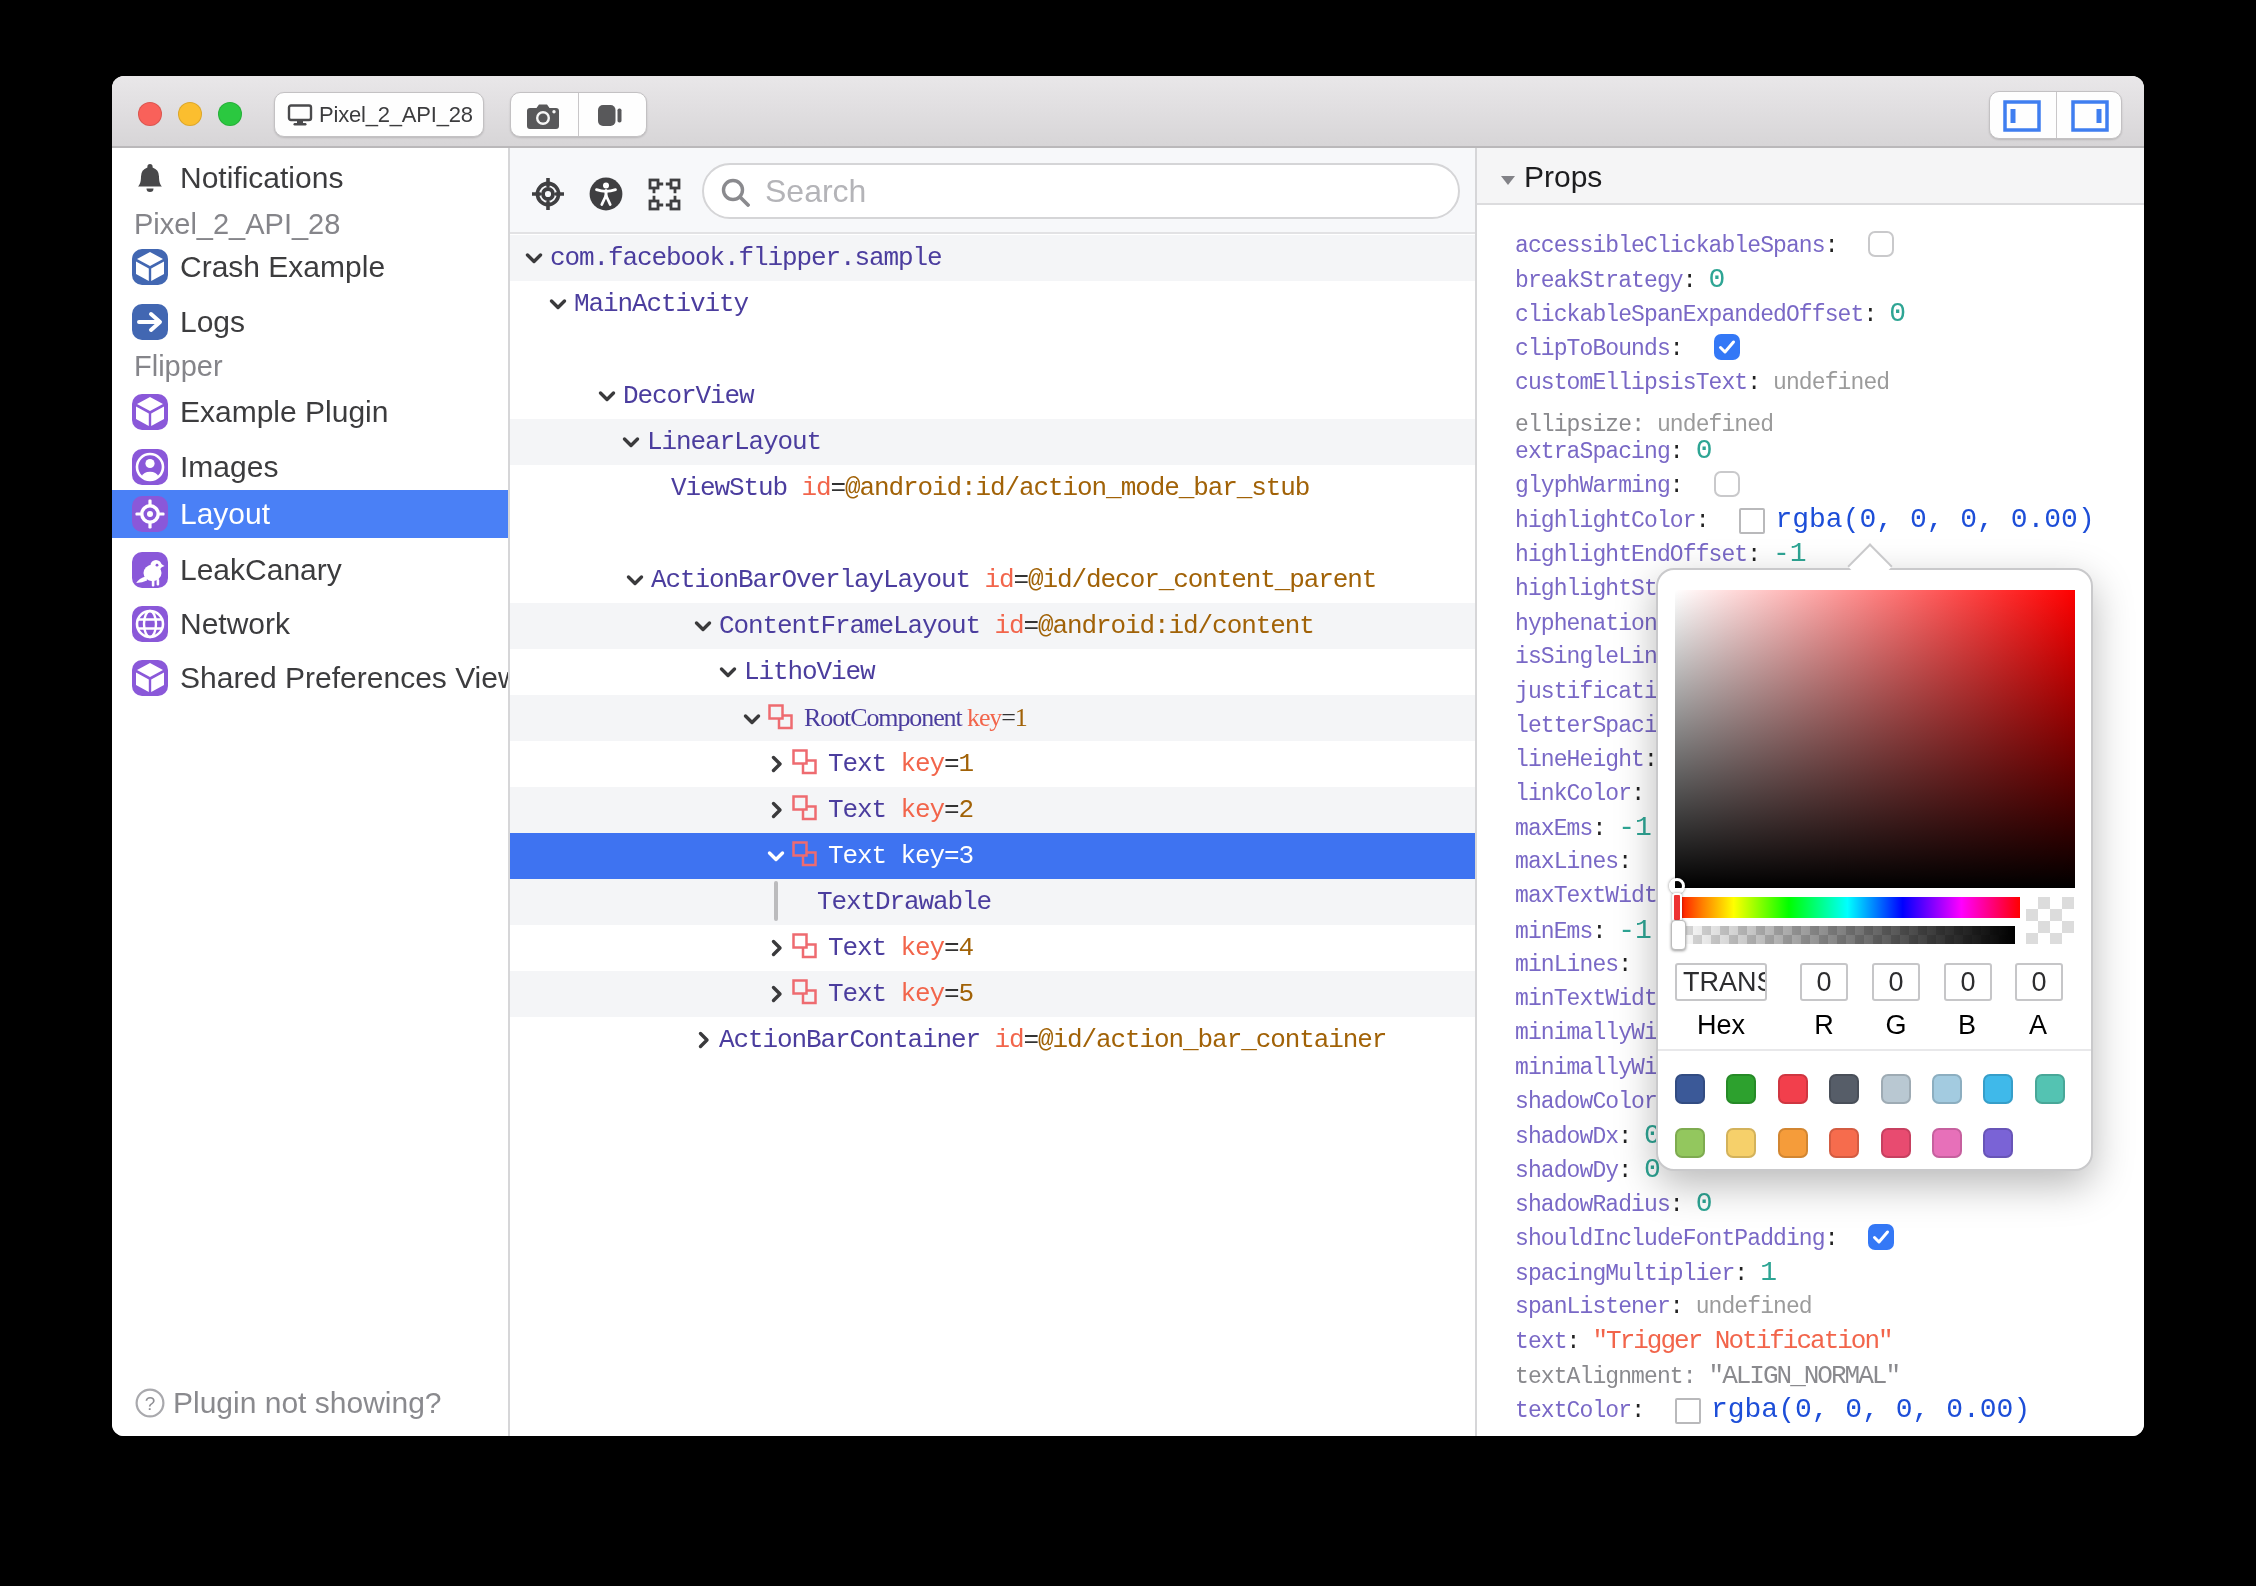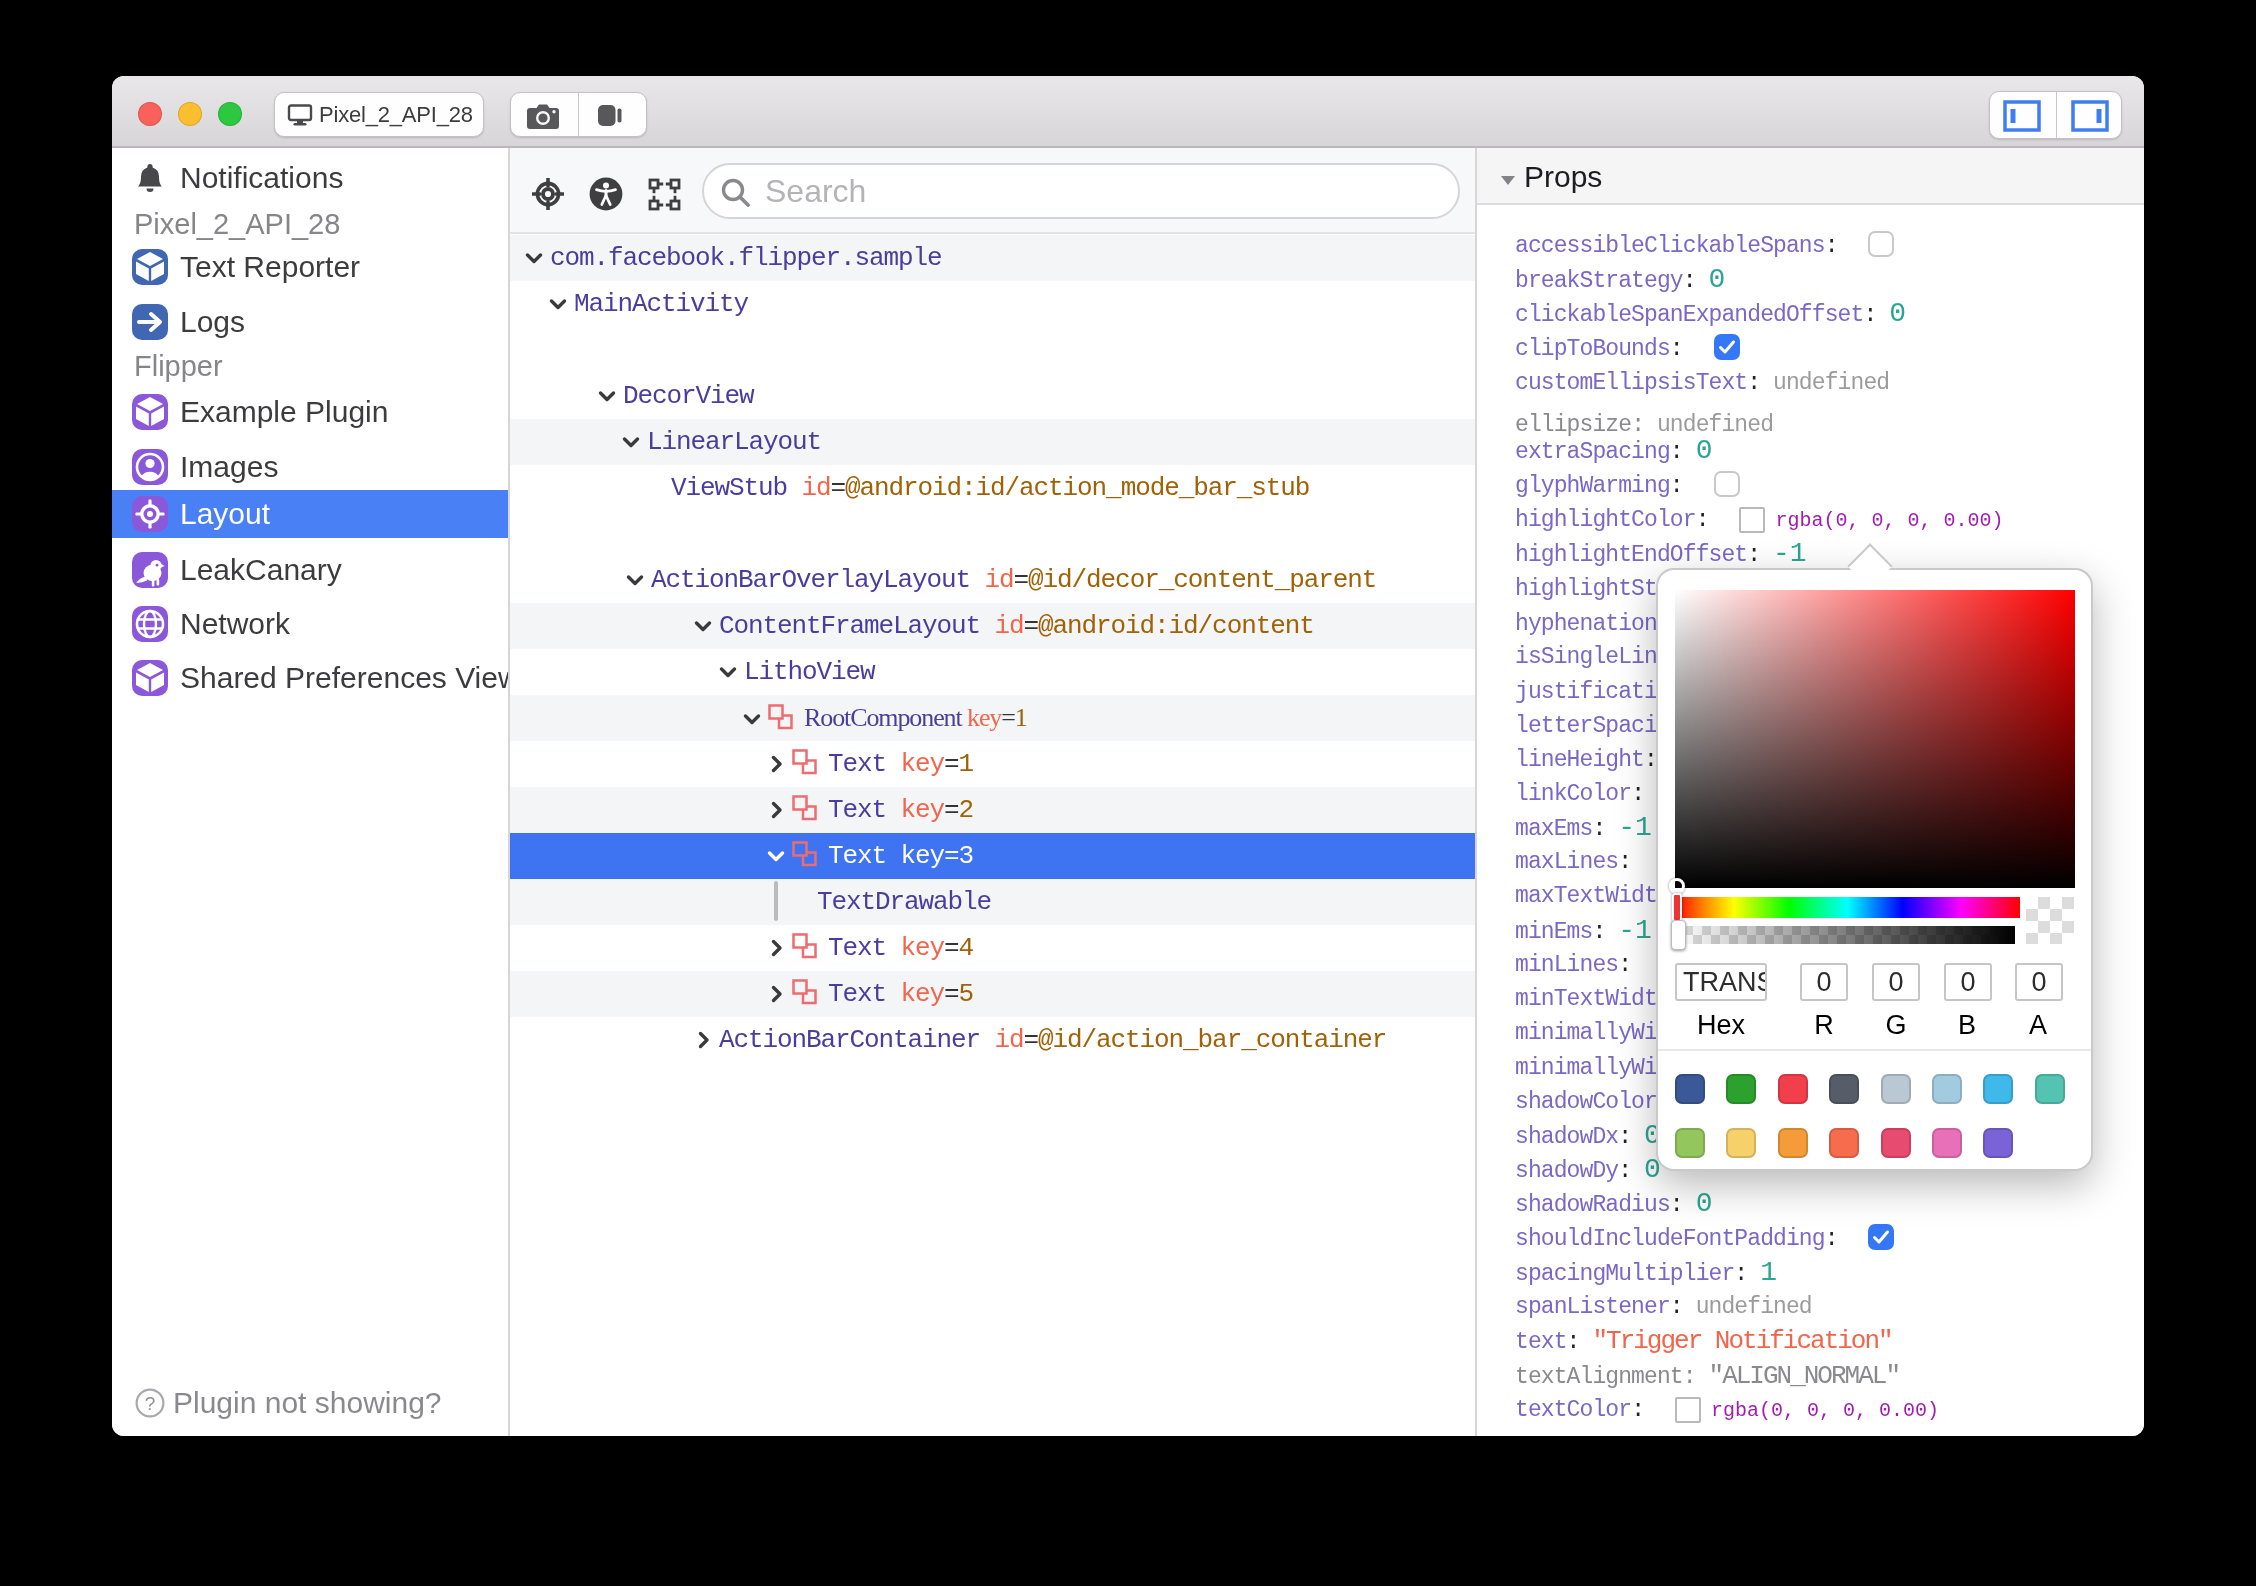--- a/index.html
+++ b/index.html
@@ -32,21 +32,21 @@
   background:#f5f5f6; border-bottom:2px solid #dcdcde; }
 .prow { position:absolute; left:38px; height:34px; font-family:"Liberation Mono", monospace; font-size:23px; letter-spacing:-0.9px;
   line-height:34px; white-space:nowrap; color:#7968C6; }
 .prow .c { color:#222; }
 .prow .n { color:#2EA594; font-size:28px; letter-spacing:0; }
 .prow .u { color:#9B9B9B; }
 .prow .s { color:#F2654B; font-size:26px; letter-spacing:-2px; }
 .prow .g { color:#8a8a8e; }
 .prow.grayrow { color:#8a8a8e; }
 .prow.grayrow .c { color:#8a8a8e; }
-.prow .r { color:#a21caf; font-size:20px; letter-spacing:0; }
+.prow .r { color:#1d4ed8; font-size:28px; letter-spacing:0; }
 .cb { display:inline-block; vertical-align:middle; margin-top:-4px; width:26px; height:26px;
   border:2px solid #c9c9cb; border-radius:7px; background:#fff; margin-left:18px; }
 .cbon { display:inline-block; vertical-align:middle; margin-top:-4px; width:26px; height:26px;
   border-radius:7px; background:#3478F6; margin-left:18px; position:relative; }
 .cbon svg { position:absolute; left:4px; top:5px; }
 .sw { display:inline-block; vertical-align:middle; margin-top:-4px; width:26px; height:26px;
   border:2px solid #b9b9bb; border-radius:2px; background:#fff; margin:0 10px 0 18px; }
 #pop { position:absolute; left:179px; top:420px; width:437px; height:603px;
   background:#fff; border:2px solid #c9c9cb; border-radius:18px;
   box-shadow:0 14px 40px rgba(0,0,0,.28); }
@@ -106,21 +106,21 @@
         </div>
         <div class="stxt">Notifications</div>
       </div>
       <div class="slab" style="top:56px;">Pixel_2_API_28</div>
       <div class="srow" style="top:92px;height:54px;">
         <div class="sico" style="top:9px;background:#4267B2;">
           <svg class="abs" style="left:0;top:0;" width="36" height="36" viewBox="0 0 36 36">
             <path d="M18 3 L31 10 18 17 5 10 Z M4 12.5 L16.8 19.4 16.8 32 4 25 Z M32 12.5 L19.2 19.4 19.2 32 32 25 Z" fill="#fff"></path>
           </svg>
         </div>
-        <div class="stxt" style="line-height:54px;">Text Reporter</div>
+        <div class="stxt" style="line-height:54px;">Crash Example</div>
       </div>
       <div class="srow" style="top:147px;height:54px;">
         <div class="sico" style="top:9px;background:#4267B2;">
           <svg class="abs" style="left:0;top:0;" width="36" height="36" viewBox="0 0 36 36">
             <path d="M7 18 H26 M19 10 L28 18 19 26" fill="none" stroke="#fff" stroke-width="4" stroke-linecap="round" stroke-linejoin="round"></path>
           </svg>
         </div>
         <div class="stxt" style="line-height:54px;">Logs</div>
       </div>
       <div class="slab" style="top:198px;">Flipper</div>

